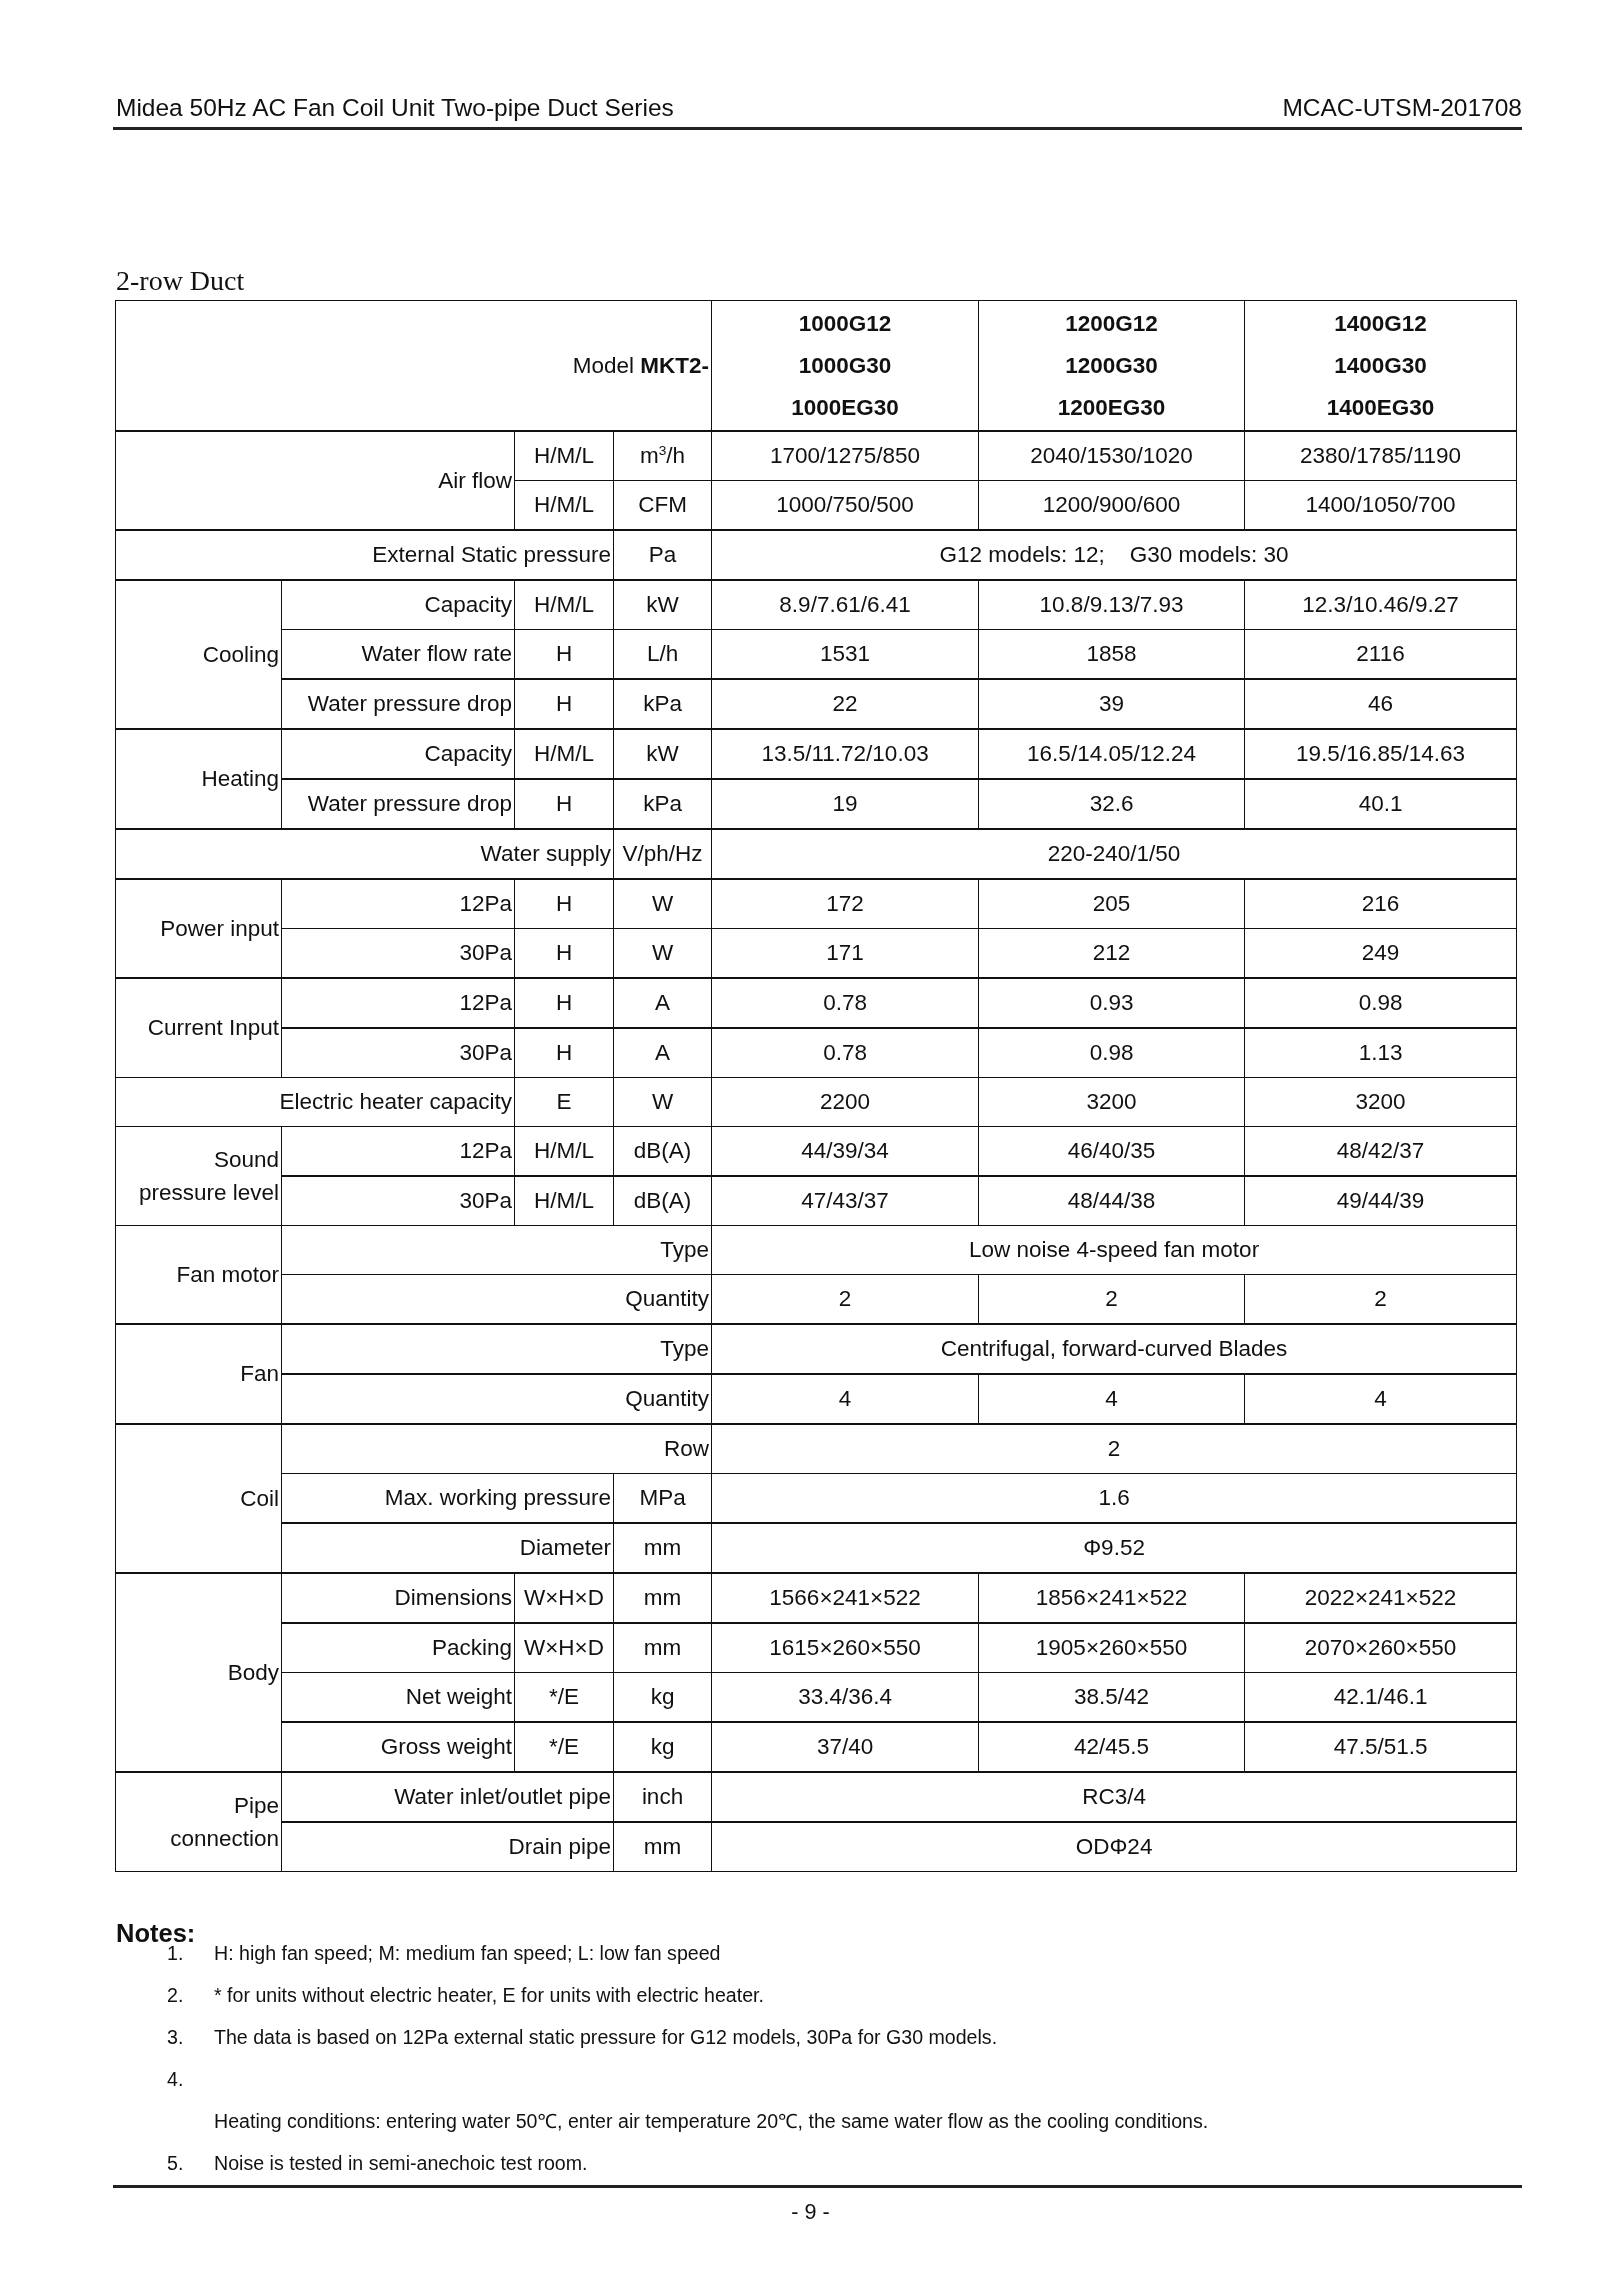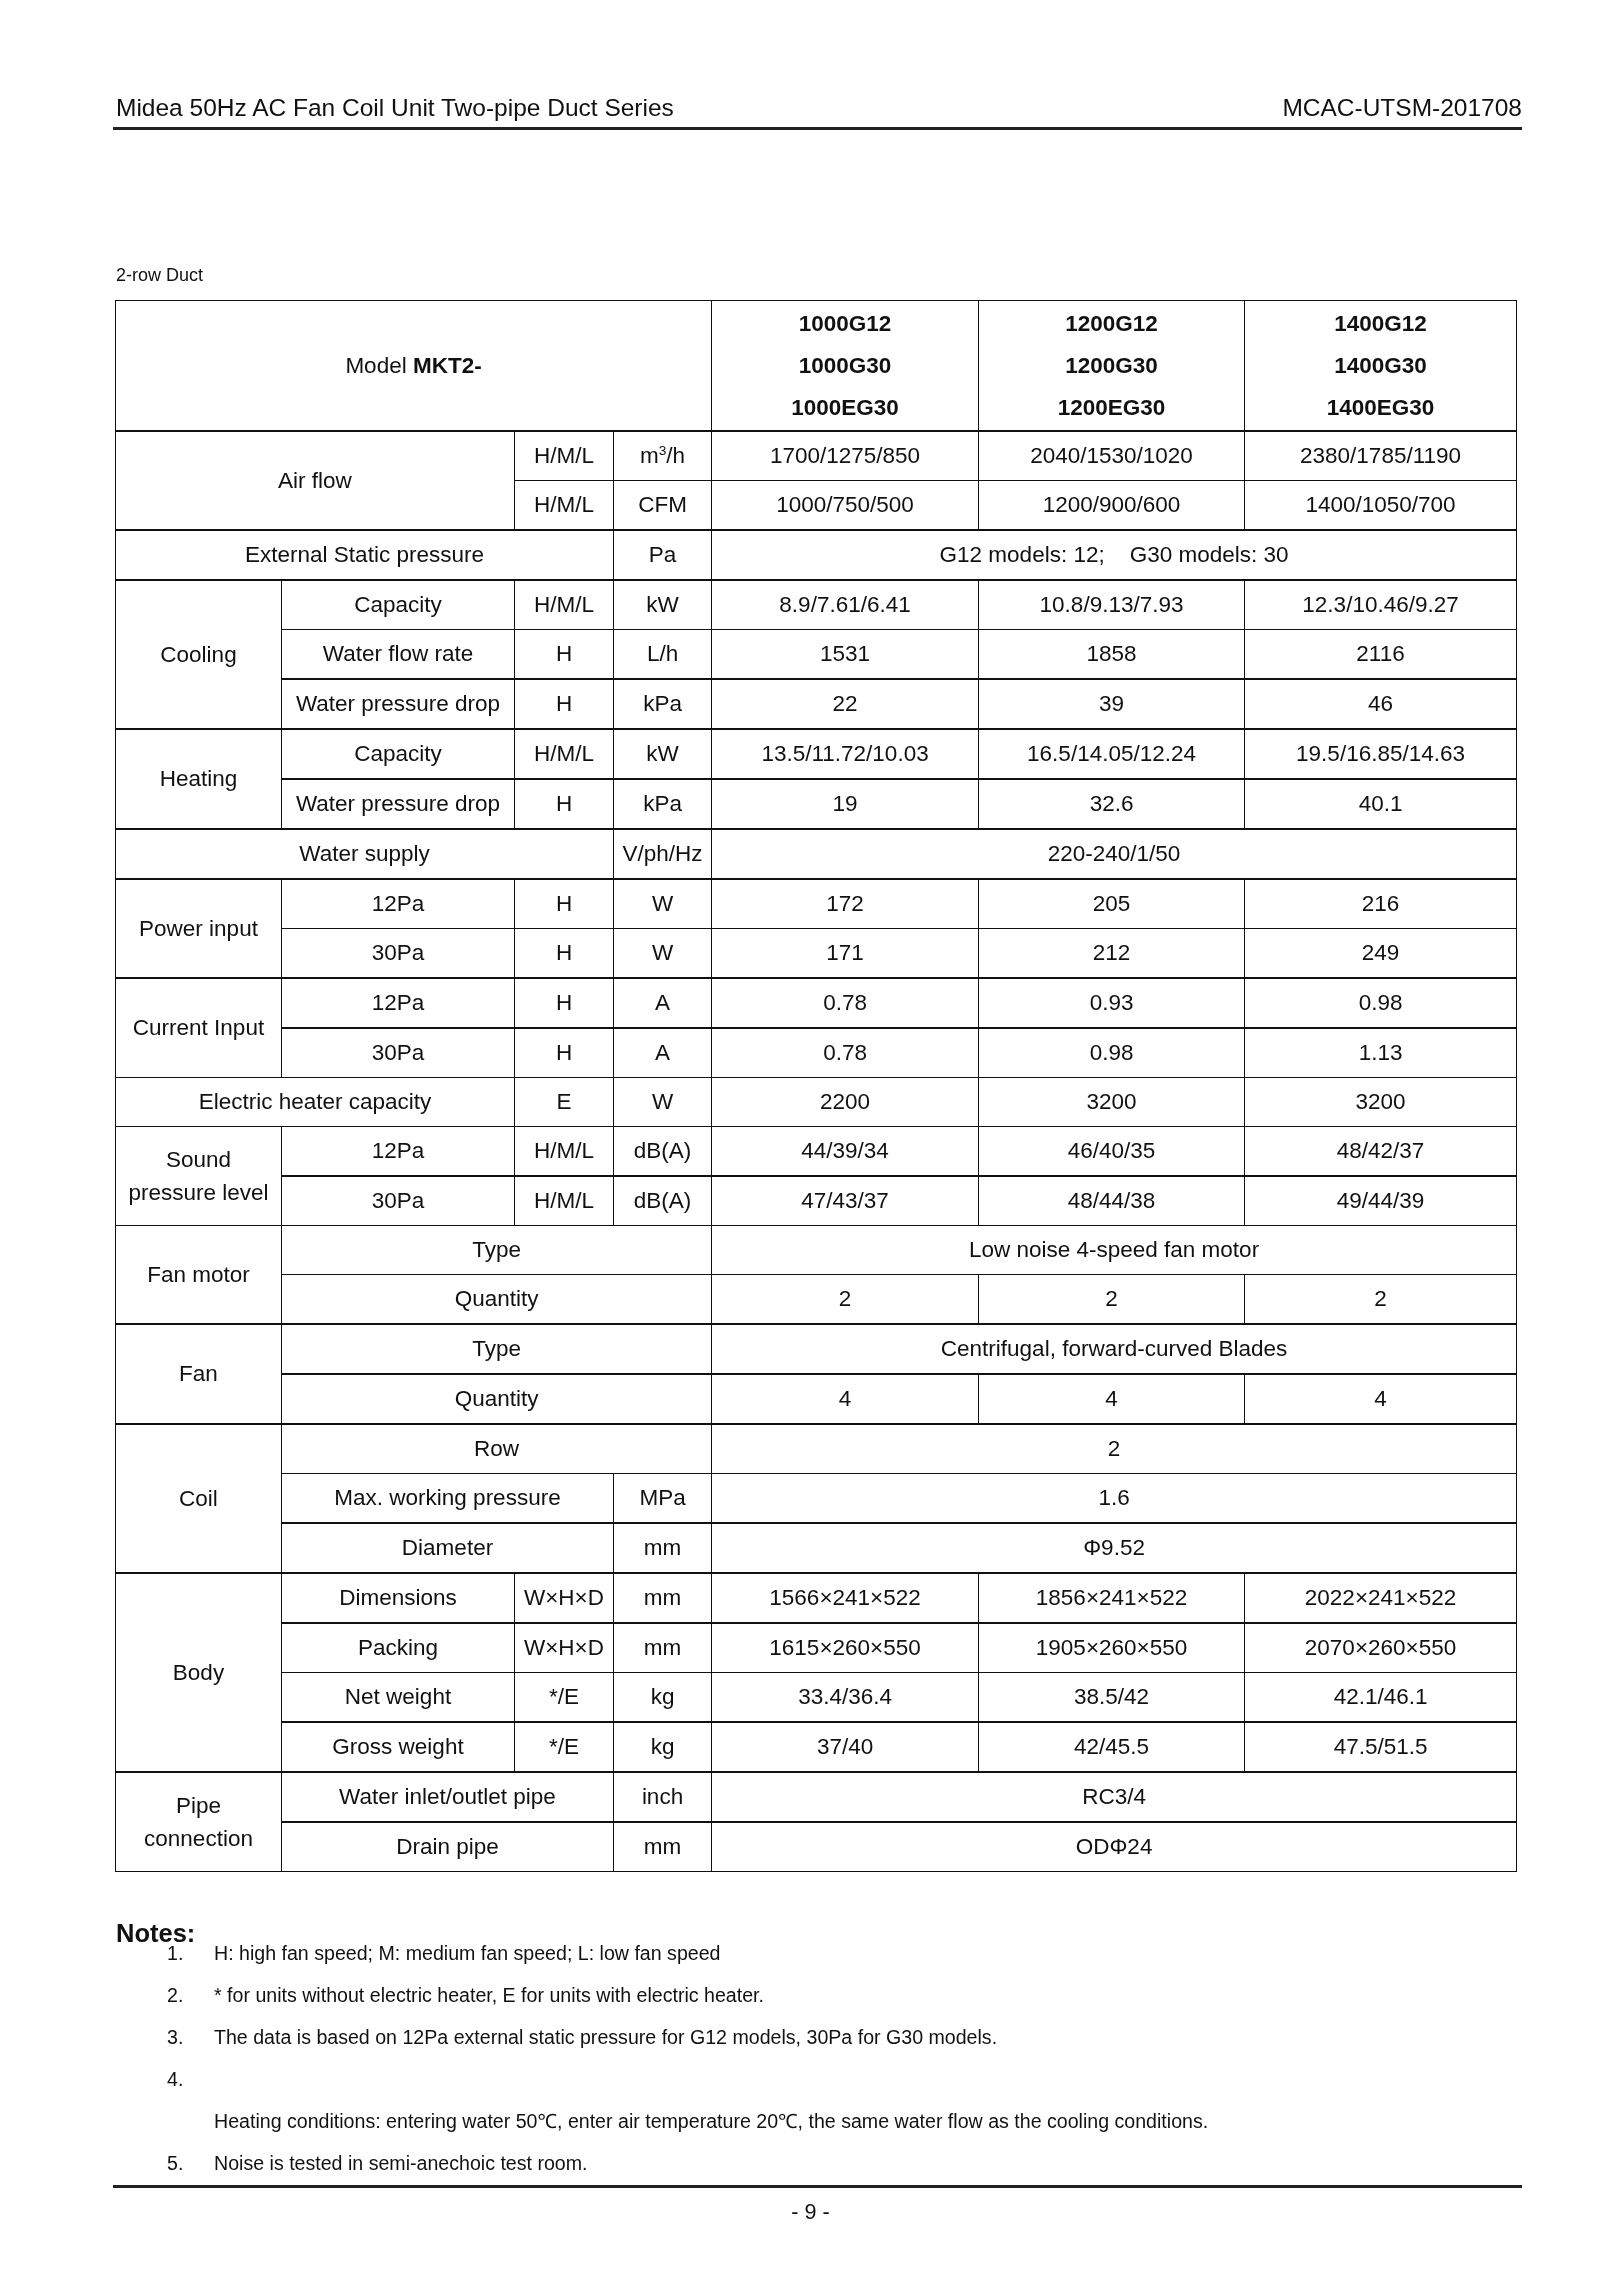--- a/index.html
+++ b/index.html
@@ -1,26 +1,26 @@
 <!DOCTYPE html>
 <html><head>
 <meta charset="utf-8">
 <style>
   html, body { margin: 0; padding: 0; background: #ffffff; }
   body { width: 1621px; height: 2293px; position: relative; overflow: hidden;
          font-family: "Liberation Sans", sans-serif; color: #111; }
   .hdr-left { position: absolute; left: 116px; top: 94px; font-size: 24.5px; text-align: center; }
   .hdr-right { position: absolute; right: 99px; top: 94px; font-size: 24.5px; }
   .hdr-line { position: absolute; left: 113px; width: 1409px; top: 127px; height: 2.9px; background: #222; }
-  .section-title { position: absolute; left: 116px; top: 265px; font-size: 18px; }
+  .section-title { position: absolute; left: 116px; top: 265px; font-size: 28px; font-family: Liberation Serif, serif; }
   table.spec { position: absolute; left: 115px; top: 300px; border-collapse: collapse;
                table-layout: fixed; width: 1400px; font-size: 22.5px; }
   table.spec td { border: 1px solid #111; padding: 0 2px; height: 48px; text-align: center;
                   vertical-align: middle; white-space: nowrap; overflow: hidden; }
-  table.spec td.l { text-align: center; }
+  table.spec td.l { text-align: right; }
   table.spec tr.thick td { border-top: 2.9px solid #111; }
   table.spec tr.head td { height: 129px; }
   .model-lines div { line-height: 42px; font-weight: bold; font-size: 22.5px; }
   .model-label b { font-weight: bold; }
   sup { font-size: 13.7px; line-height: 0; }
   .notes-title { position: absolute; left: 116px; top: 1892px; font-size: 25.5px; font-weight: bold; margin-top: 27px; }
   .notes { position: absolute; left: 167px; top: 1939px; font-size: 19.6px; }
   .note { height: 42px; line-height: 29px; display: flex; }
   .note .num { width: 47px; }
   .bot-line { position: absolute; left: 113px; width: 1409px; top: 2185px; height: 2.9px; background: #222; }

